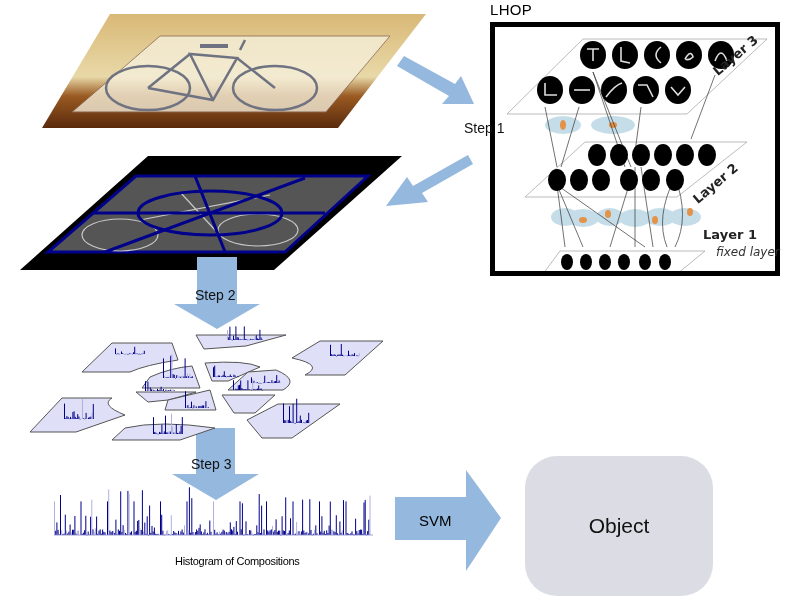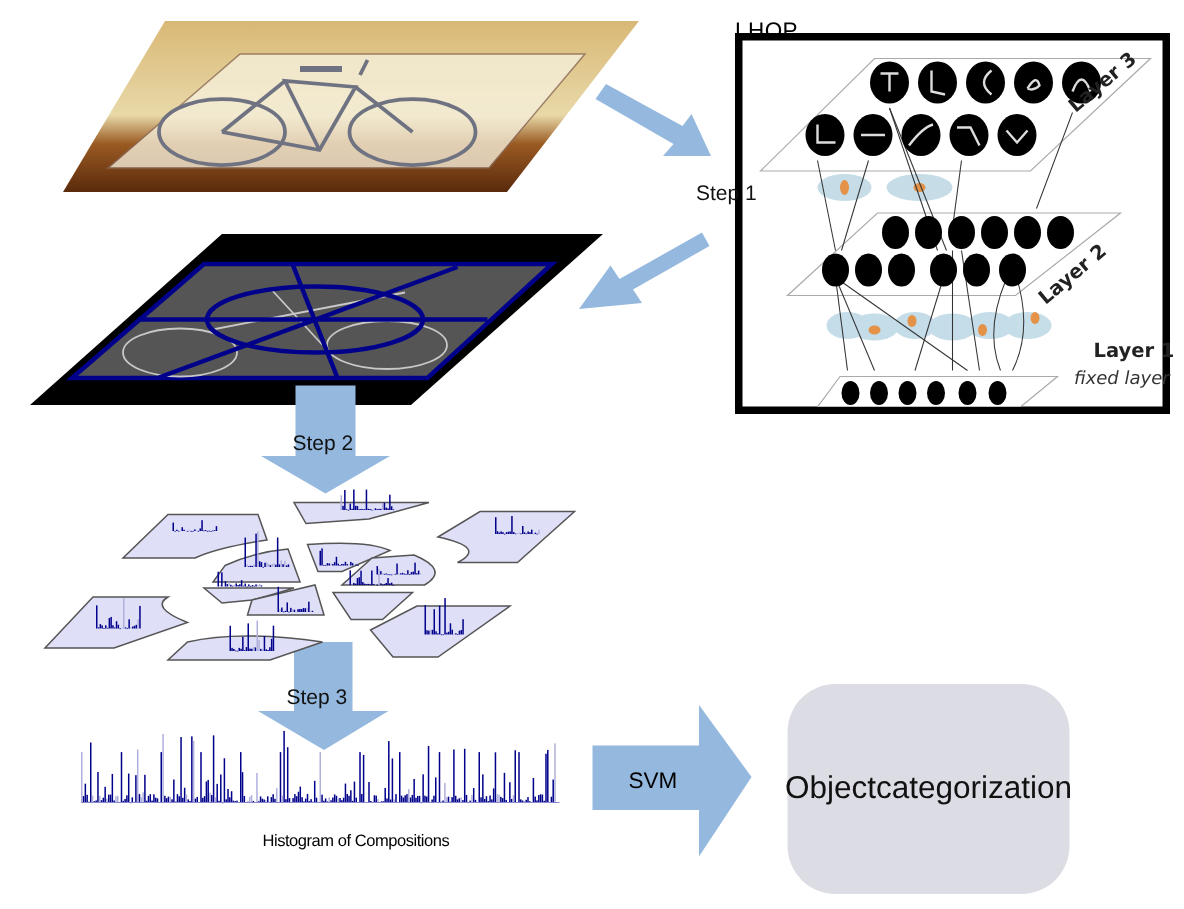--- a/index.html
+++ b/index.html
@@ -1,21 +1,21 @@
 <!DOCTYPE html>
 <html><head>
 <meta charset="utf-8">
 <style>
   html, body { margin: 0; padding: 0; background: #ffffff; }
   body { width: 789px; height: 606px; position: relative; overflow: hidden;
          font-family: "Liberation Sans", sans-serif; color: #000; }
   svg { position: absolute; left: 0; top: 0; }
   .label { position: absolute; font-family: "Liberation Sans", sans-serif; white-space: nowrap; }
   .step-label { font-size: 14px; color: #111; }
-  .lhop-title { font-size: 15px; letter-spacing: 0.3px; margin-top: 11px; }
+  .lhop-title { font-size: 15px; letter-spacing: 0.3px; }
   .hist-caption { font-size: 11px; letter-spacing: -0.3px; padding-left: 24px; }
   .svm-label { font-size: 15px; color: #000000; }
   .result-box { position: absolute; left: 525px; top: 456px; width: 188px; height: 140px;
                 background: #dcdde4; border-radius: 32px; display: flex; flex-direction: row;
                 align-items: center; justify-content: center; }
   .result-box span { font-size: 21px; line-height: 30px; color: #111; }
   .lhop-box { position: absolute; left: 490px; top: 22px; width: 290px; height: 254px;
               border: 5px solid #000; background: #fff; box-sizing: border-box; }
   .layer-label { position: absolute; font-family: "DejaVu Sans", sans-serif; font-weight: bold;
                  font-size: 13px; color: #222; white-space: nowrap; }
@@ -743,28 +743,27 @@
       <ellipse cx="72" cy="235" rx="6" ry="8"></ellipse>
       <ellipse cx="91" cy="235" rx="6" ry="8"></ellipse>
       <ellipse cx="110" cy="235" rx="6" ry="8"></ellipse>
       <ellipse cx="129" cy="235" rx="6" ry="8"></ellipse>
       <ellipse cx="150" cy="235" rx="6" ry="8"></ellipse>
       <ellipse cx="170" cy="235" rx="6" ry="8"></ellipse>
     </g>
   </svg>
   <div class="layer-label" style="left:215px; top:40px; transform: rotate(-40deg); transform-origin: left top;">Layer 3</div>
   <div class="layer-label" style="left:195px; top:168px; transform: rotate(-40deg); transform-origin: left top;">Layer 2</div>
-  <div class="layer-label" style="left:208px; top:200px;margin-left:26px;">Layer 1</div>
+  <div class="layer-label" style="left:208px; top:200px;">Layer 1</div>
   <div class="layer-sub" style="left:208px; top:218px;margin-left:13px;">fixed layer</div>
 </div>
 
 <div class="label step-label" style="left:416px; top:120px;margin-left:48px;">Step 1</div>
 <div class="label step-label" style="left:195px; top:287px;">Step 2</div>
 <div class="label step-label" style="left:191px; top:456px;">Step 3</div>
 
 <div class="label hist-caption" style="left:151px; top:555px;">Histogram of Compositions</div>
 
 <div class="label svm-label" style="left:419px; top:512px;">SVM</div>
 
 <div class="result-box">
   <span>Object</span>
-  <span>categorization</span>
 </div>
 
 </body></html>

